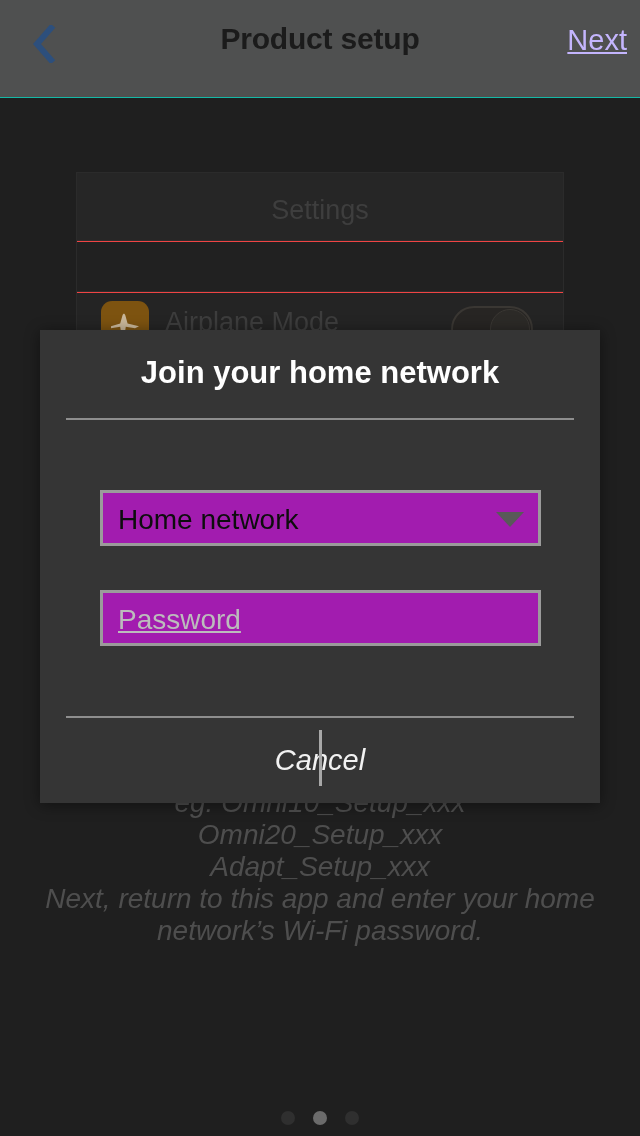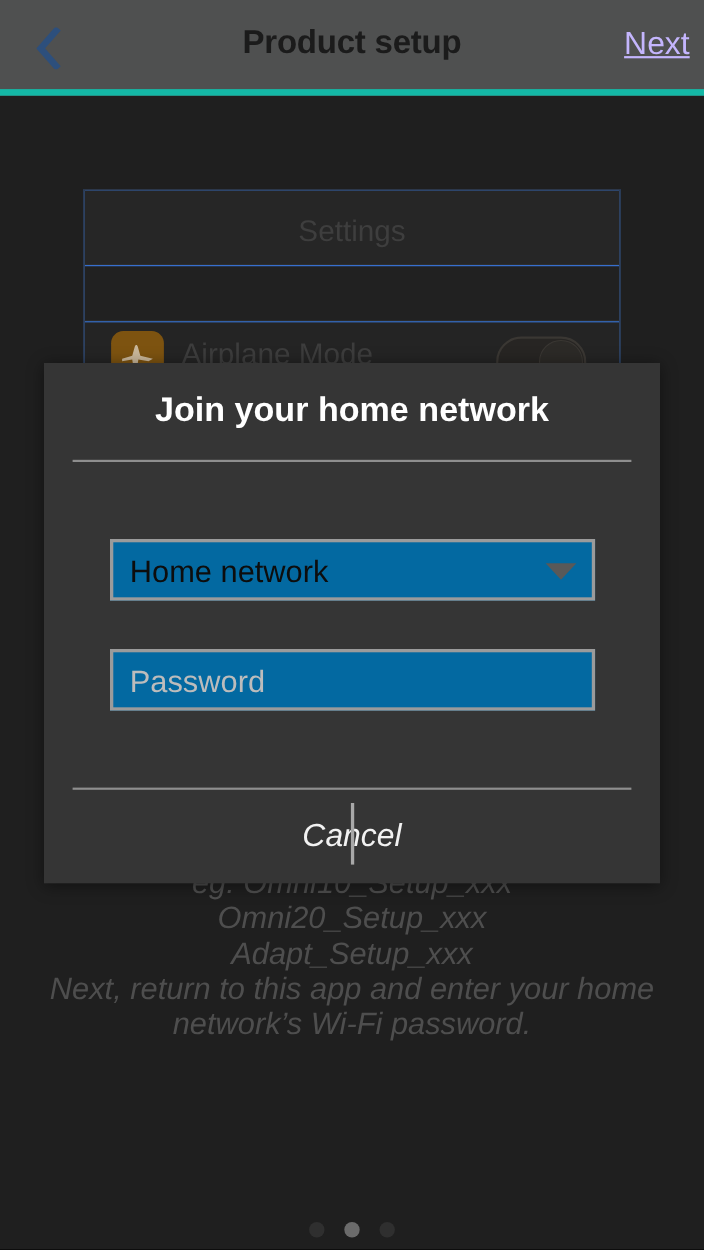--- a/index.html
+++ b/index.html
@@ -14,23 +14,23 @@
     overflow: hidden;
     background: #1f1f1f;
     font-family: "Liberation Sans", sans-serif;
     -webkit-font-smoothing: antialiased;
   }
 
   
   #navbar {
     position: absolute;
     left: 0; top: 0;
-    width: 640px; height: 87px;
+    width: 640px; height: 98px;
     background: #4f5050;
-    border-bottom: 6px solid #14b8a6;
+    border-bottom: 1px solid #14b8a6;
     box-sizing: border-box;
   }
   #back-chevron {
     position: absolute;
     left: 24px; top: 24px;
     width: 40px; height: 40px;
     display: flex; align-items: center; justify-content: center;
     cursor: pointer;
   }
   #back-chevron svg { display: block; }
@@ -59,21 +59,21 @@
     left: 0; top: 87px;
     width: 640px; height: 1049px;
     background: #1f1f1f;
   }
 
   
   #settings-shot {
     position: absolute;
     left: 76px; top: 85px;
     width: 488px; height: 260px;
-    background: #3b82f6;
+    background: #ef4444;
     border: 1px solid #2b2b2b;
     box-sizing: border-box;
     overflow: hidden;
   }
   #settings-shot-header {
     position: absolute;
     left: 0; top: 0;
     width: 100%; height: 68px;
     background: #262626;
     border-bottom: 1px solid #2e2e2e;
@@ -187,21 +187,21 @@
   #dialog-title-rule {
     position: absolute;
     left: 26px; top: 88px;
     width: 508px; height: 2px;
     background: #8e8e8e;
   }
 
   .field {
     position: absolute;
     box-sizing: border-box;
-    background: #0369a1;
+    background: #a21caf;
     border: 3px solid #9b9b9b;
   }
   #network-select {
     left: 60px; top: 160px;
     width: 441px; height: 56px;
     cursor: pointer;
   }
   #network-select-value {
     position: absolute;
     left: 15px; top: 11px;
@@ -220,20 +220,21 @@
   #password-field {
     left: 60px; top: 260px;
     width: 441px; height: 56px;
     cursor: text;
   }
   #password-placeholder {
     position: absolute;
     left: 15px; top: 11px;
     font-size: 28px;
     color: #bcbcbc;
+    text-decoration: underline;
   }
 
   #dialog-button-rule {
     position: absolute;
     left: 26px; top: 386px;
     width: 508px; height: 2px;
     background: #8e8e8e;
   }
   #dialog-buttons {
     position: absolute;

